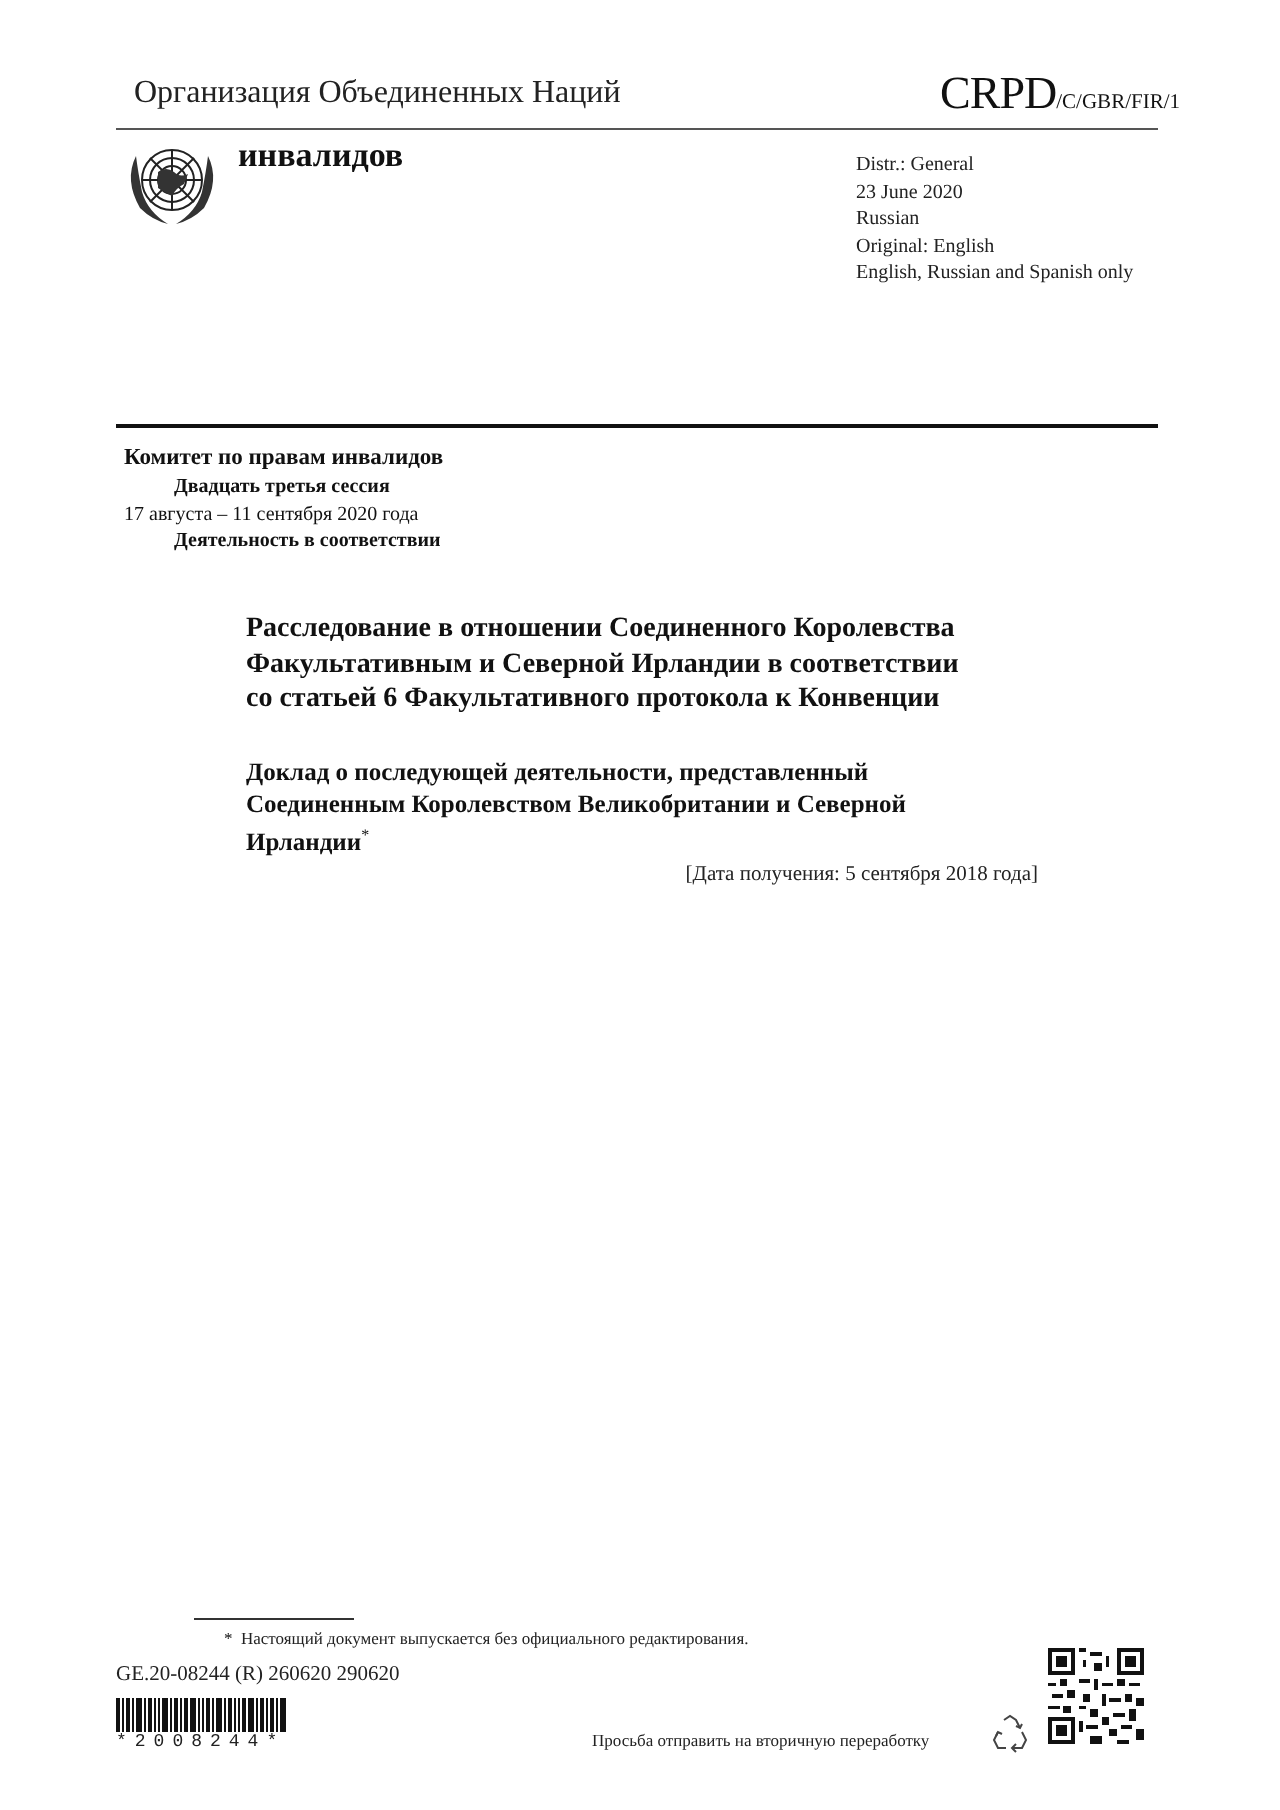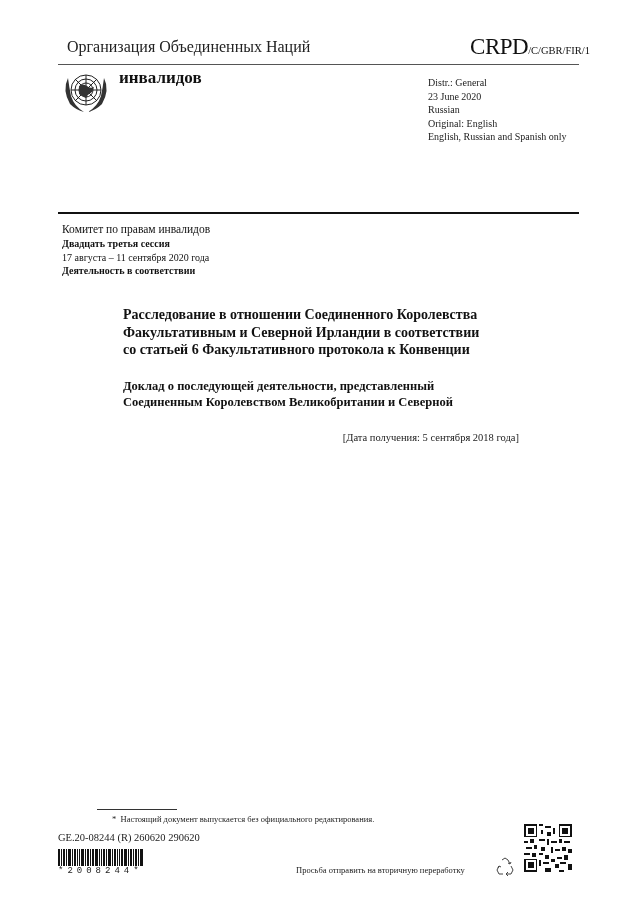--- a/index.html
+++ b/index.html
@@ -11,22 +11,22 @@
   .org-name { left: 67px; top: 38px; font-size: 16px; color: #222; }
   .symbol { right: 50px; top: 34px; white-space: nowrap; }
   .symbol .big { font-size: 23px; letter-spacing: -0.5px; }
   .symbol .small { font-size: 10.5px; }
   .rule-top { left: 58px; top: 64px; width: 521px; height: 1px; background: #555; }
   .logo { left: 60px; top: 68px; width: 52px; height: 48px; }
   .conv-title { left: 119px; top: 68px; font-size: 17px; font-weight: bold; line-height: 20px; }
   .distr { left: 428px; top: 76px; font-size: 10px; line-height: 13.5px; color: #222; }
   .rule-mid { left: 58px; top: 212px; width: 521px; height: 2px; background: #111; }
   .committee { left: 62px; top: 222px; font-size: 10px; line-height: 13.5px; }
-  .committee .c-title { font-size: 11.5px; font-weight: normal; line-height: 15px; }
-  .committee .b { font-weight: bold; }
+  .committee .c-title { font-size: 11.5px; font-weight: bold; line-height: 15px; }
+  .committee .b { font-weight: bold; margin-left: 25px; }
   .main-title { left: 123px; top: 306px; width: 420px; font-size: 14px; font-weight: bold; line-height: 17.5px; }
   .sub-title { left: 123px; top: 378px; width: 420px; font-size: 12.5px; font-weight: bold; line-height: 16px; }
   .sub-title sup { font-size: 8px; font-weight: normal; }
   .received { right: 121px; top: 432px; font-size: 10.5px; color: #222; }
   .fn-rule { left: 97px; top: 809px; width: 80px; height: 1px; background: #333; }
   .footnote { left: 112px; top: 814px; font-size: 8.5px; color: #222; }
   .docnum { left: 58px; top: 832px; font-size: 10.5px; color: #222; }
   .barcode { left: 58px; top: 849px; width: 95px; height: 17px; display: flex; align-items: stretch; }
   .barcode span { background: #111; margin-right: 1px; }
   .barcode-text { left: 58px; top: 866px; font-size: 9px; letter-spacing: 4px; font-family: Liberation Mono, monospace; color: #222; }
@@ -84,20 +84,21 @@
 
 <div class="abs main-title">
   <div>Расследование в отношении Соединенного Королевства</div>
   <div>Факультативным и Северной Ирландии в соответствии</div>
   <div>со статьей 6 Факультативного протокола к Конвенции</div>
 </div>
 
 <div class="abs sub-title">
   <div>Доклад о последующей деятельности, представленный</div>
   <div>Соединенным Королевством Великобритании и Северной</div>
+  <div><span>Ирландии</span><sup>*</sup></div>
 </div>
 
 <div class="abs received">[Дата получения: 5 сентября 2018 года]</div>
 
 <div class="abs fn-rule"></div>
 <div class="abs footnote">
   <span>*</span>&nbsp;&nbsp;<span>Настоящий документ выпускается без официального редактирования.</span>
 </div>
 
 <div class="abs docnum">GE.20-08244  (R)  260620  290620</div>

